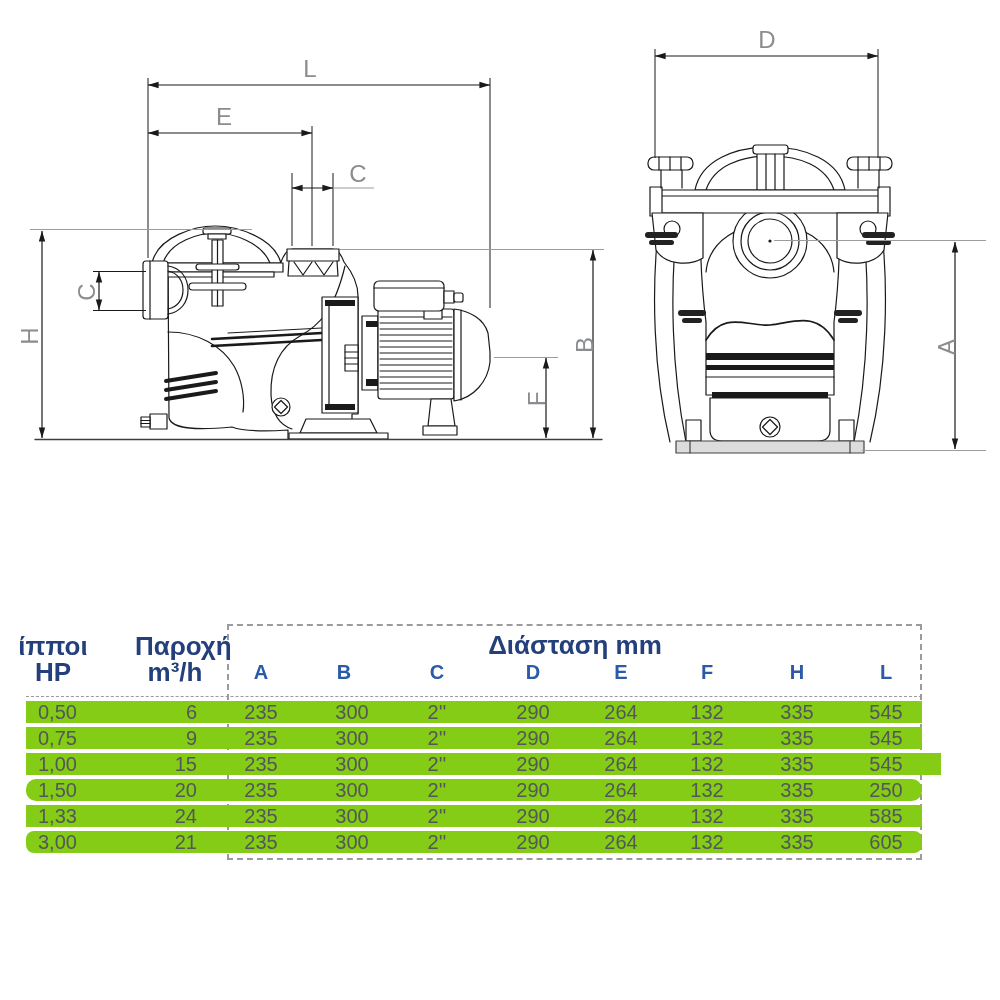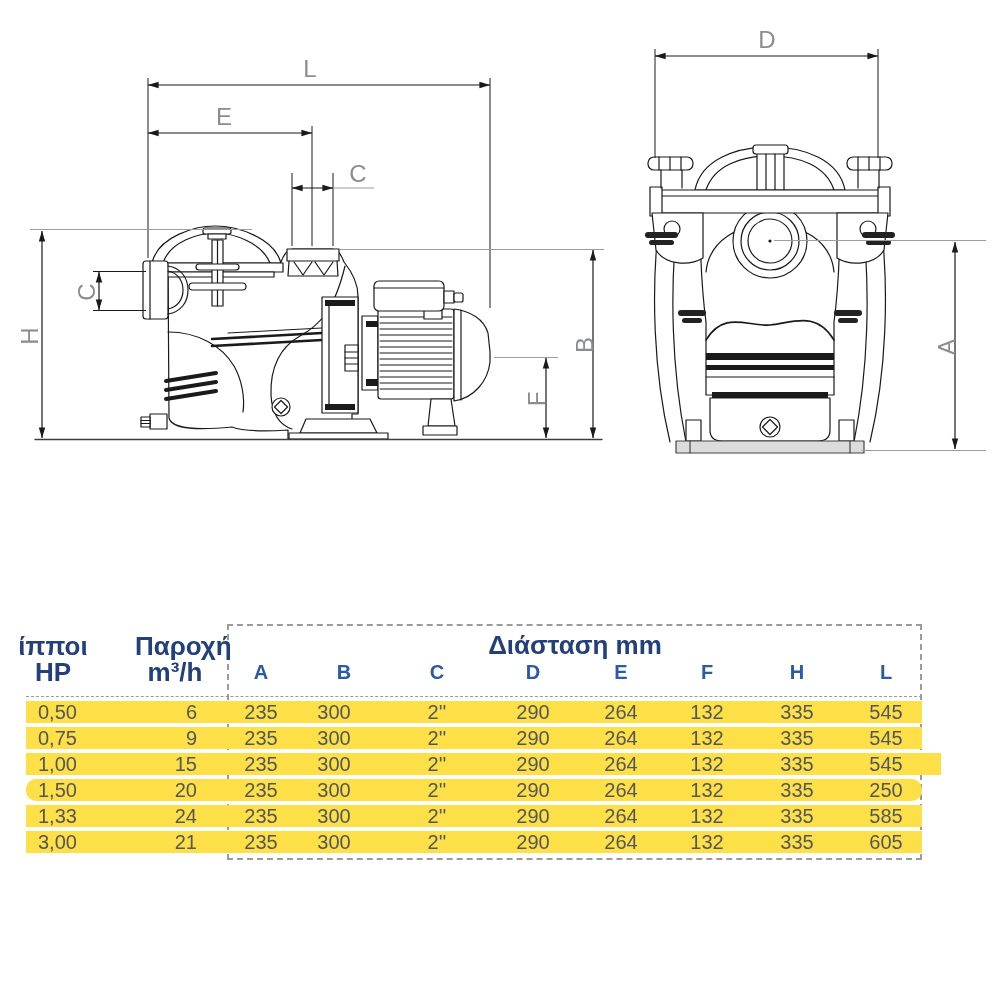--- a/index.html
+++ b/index.html
@@ -9,26 +9,26 @@
   .dim-label{font-family:"Liberation Sans",sans-serif;font-size:24px;fill:#8a8c8f;}
   
   #spec-table{position:absolute;left:0;top:0;width:1000px;height:400px;}
   .abs{position:absolute;}
   .hdr-navy{color:#24407c;font-weight:bold;font-size:26px;}
   .hdr-letter{color:#2b5aa8;font-weight:bold;font-size:20px;}
   .dash-box{position:absolute;left:227px;top:624px;width:695px;height:236px;
             border:2px dashed #9b9b9b;box-sizing:border-box;}
   .dash-sep{position:absolute;left:26px;top:696px;width:896px;height:0;
             border-top:1px dashed #9b9b9b;}
-  .t-row{position:absolute;left:26px;width:896px;height:22px;background:#fde047;}
+  .t-row{position:absolute;left:26px;width:896px;height:22px;background:#84cc16;}
   .cell{position:absolute;top:0;height:22px;line-height:22px;font-size:20px;color:#54565c;
         width:80px;text-align:center;white-space:nowrap;}
   .c-hp{left:12px;text-align:left;}
   .c-flow{left:91px;text-align:right;}
-  .c-d0{left:195px;} .c-d1{left:268px;} .c-d2{left:371px;} .c-d3{left:467px;}
+  .c-d0{left:195px;} .c-d1{left:286px;} .c-d2{left:371px;} .c-d3{left:467px;}
   .c-d4{left:555px;} .c-d5{left:641px;} .c-d6{left:731px;} .c-d7{left:820px;}
   .hcell{width:80px;text-align:center;line-height:24px;}
 </style>
 </head>
 <body>
 
 <div id="page">
 
   <svg id="drawing-svg" width="1000" height="600" viewBox="0 0 1000 600">
     <defs>
@@ -325,21 +325,21 @@
       <span class="cell c-flow">24</span>
       <span class="cell c-d0">235</span>
       <span class="cell c-d1">300</span>
       <span class="cell c-d2">2''</span>
       <span class="cell c-d3">290</span>
       <span class="cell c-d4">264</span>
       <span class="cell c-d5">132</span>
       <span class="cell c-d6">335</span>
       <span class="cell c-d7">585</span>
     </div>
-    <div class="t-row" style="top:831px;">
+    <div class="t-row" style="top:831px;border-radius:8px;">
       <span class="cell c-hp">3,00</span>
       <span class="cell c-flow">21</span>
       <span class="cell c-d0">235</span>
       <span class="cell c-d1">300</span>
       <span class="cell c-d2">2''</span>
       <span class="cell c-d3">290</span>
       <span class="cell c-d4">264</span>
       <span class="cell c-d5">132</span>
       <span class="cell c-d6">335</span>
       <span class="cell c-d7">605</span>

